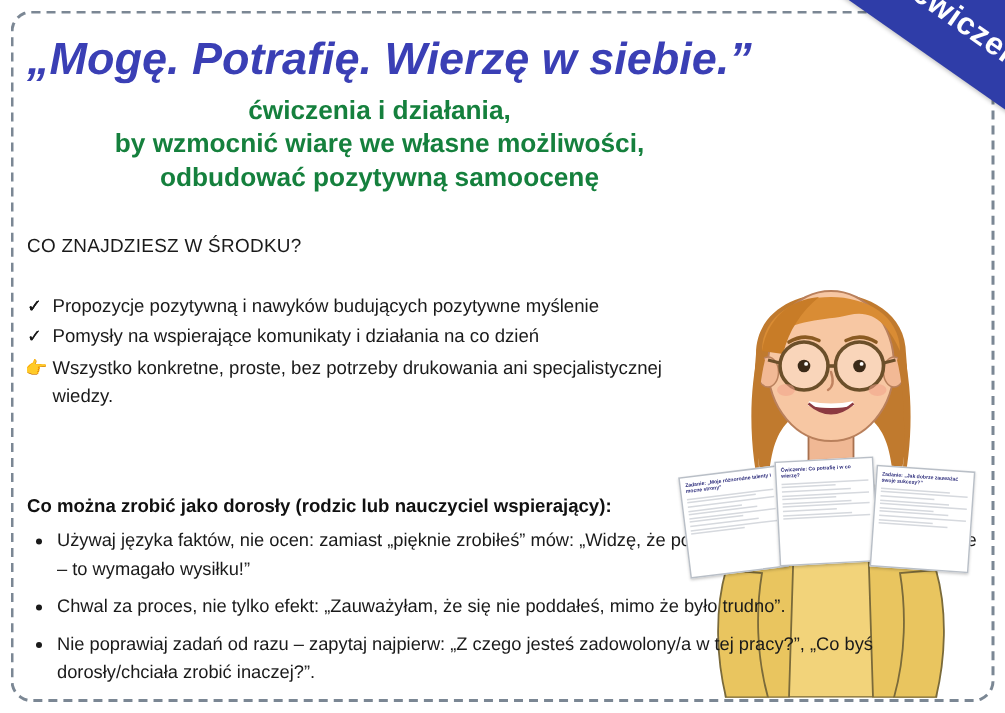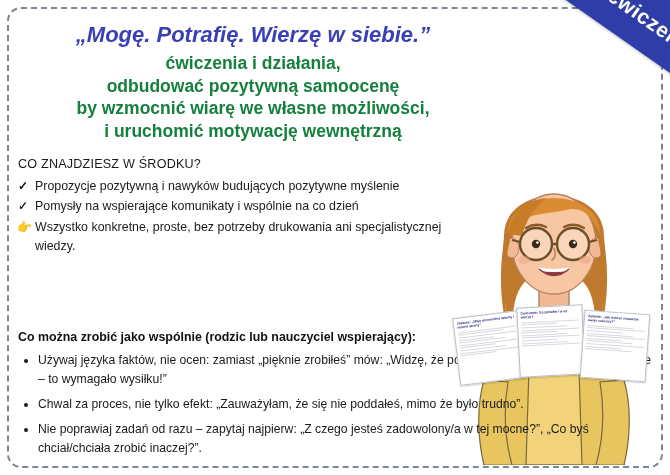--- a/index.html
+++ b/index.html
@@ -65,21 +65,21 @@
   .title-block {
     position: absolute;
     left: 18px;
     top: 22px;
     width: 470px;
     text-align: center;
     z-index: 5;
   }
   .main-title {
     color: #3a3fb5;
-    font-size: 22px;
+    font-size: 30px;
     font-weight: bold;
     font-style: italic;
     line-height: 1.2;
     margin-bottom: 4px;
     white-space: nowrap;
   }
   .sub-line {
     color: #15803d;
     font-size: 17.5px;
     font-weight: bold;
@@ -91,21 +91,21 @@
   .inside-section {
     position: absolute;
     left: 18px;
     top: 157px;
     width: 432px;
     z-index: 5;
   }
   .inside-heading {
     font-size: 12.6px;
     color: #1a1a1a;
-    margin-bottom: 6px;
+    margin-bottom: 24px;
     letter-spacing: 0.2px;
   }
   .check-list {
     list-style: none;
     margin: 0;
     padding: 0;
   }
   .check-list li {
     position: relative;
     padding-left: 17px;
@@ -234,44 +234,43 @@
 
   <div class="frame"></div>
 
   <div class="ribbon">
     <div class="ribbon-text">100 ćwiczeń</div>
   </div>
 
   <div class="title-block">
     <div class="main-title">„Mogę. Potrafię. Wierzę w siebie.”</div>
     <div class="sub-line">ćwiczenia i działania,</div>
+    <div class="sub-line">by wzmocnić wiarę we własne możliwości,</div>
     <div class="sub-line">odbudować pozytywną samoocenę</div>
-    <div class="sub-line">by wzmocnić wiarę we własne możliwości,</div>
-    <div class="sub-line">i uruchomić motywację wewnętrzną</div>
   </div>
 
   <div class="inside-section">
     <div class="inside-heading">CO ZNAJDZIESZ W ŚRODKU?</div>
     <ul class="check-list">
       <li>
         <span class="tick">✓</span>
       </li>
       <li>
         <span class="tick">✓</span>
       </li>
       <li>
         <span class="tick">✓</span>
         <span>Propozycje pozytywną i nawyków budujących pozytywne myślenie</span>
       </li>
       <li>
         <span class="tick">✓</span>
       </li>
       <li>
         <span class="tick">✓</span>
-        <span>Pomysły na wspierające komunikaty i wspólnie na co dzień</span>
+        <span>Pomysły na wspierające komunikaty i działania na co dzień</span>
       </li>
     </ul>
     <div class="note-line">
       <span class="hand">👉</span>
       <span>Wszystko konkretne, proste, bez potrzeby drukowania ani specjalistycznej wiedzy.</span>
     </div>
   </div>
 
   <div class="character">
     <svg viewBox="0 0 210 325" width="210" height="325" xmlns="http://www.w3.org/2000/svg">
@@ -366,21 +365,21 @@
       <div class="rule"></div>
       <div class="rule short"></div>
       <div class="rule mid"></div>
       <div class="rule"></div>
       <div class="rule short"></div>
       <div class="rule mid"></div>
     </div>
   </div>
 
   <div class="adult-section">
-    <div class="adult-heading">Co można zrobić jako wspólnie (rodzic lub nauczyciel wspierający):</div>
+    <div class="adult-heading">Co można zrobić jako dorosły (rodzic lub nauczyciel wspierający):</div>
     <ul class="adult-list">
       <li>Używaj języka faktów, nie ocen: zamiast „pięknie zrobiłeś” mów: „Widzę, że poświęciłeś dużo czasu na to zadanie – to wymagało wysiłku!”</li>
       <li>Chwal za proces, nie tylko efekt: „Zauważyłam, że się nie poddałeś, mimo że było trudno”.</li>
-      <li>Nie poprawiaj zadań od razu – zapytaj najpierw: „Z czego jesteś zadowolony/a w tej mocne?”, „Co byś chciał/chciała zrobić inaczej?”.</li>
+      <li>Nie poprawiaj zadań od razu – zapytaj najpierw: „Z czego jesteś zadowolony/a w tej pracy?”, „Co byś dorosły/chciała zrobić inaczej?”.</li>
     </ul>
   </div>
 
 </div>
 
 </body></html>

